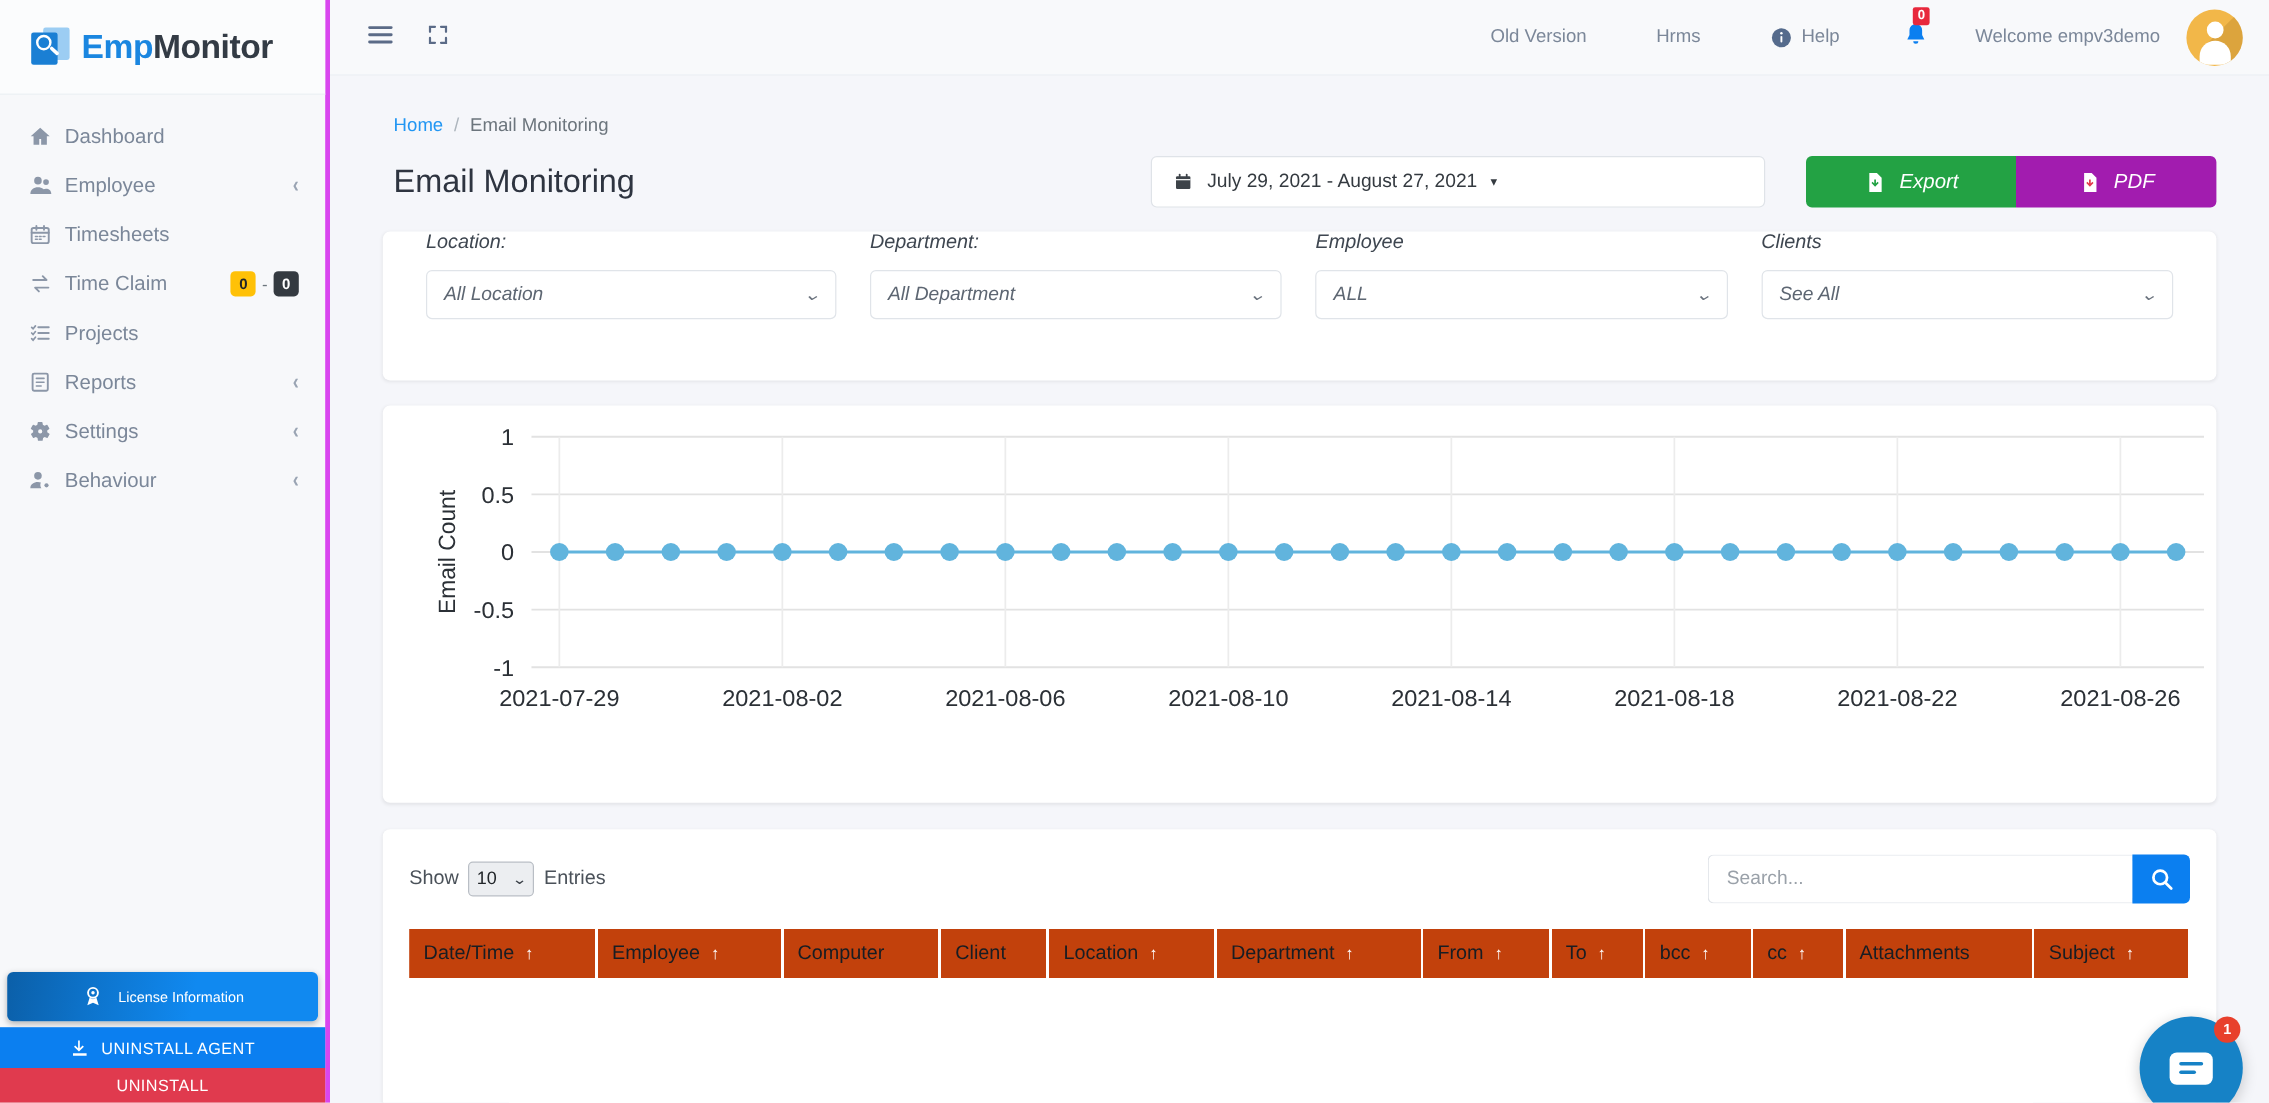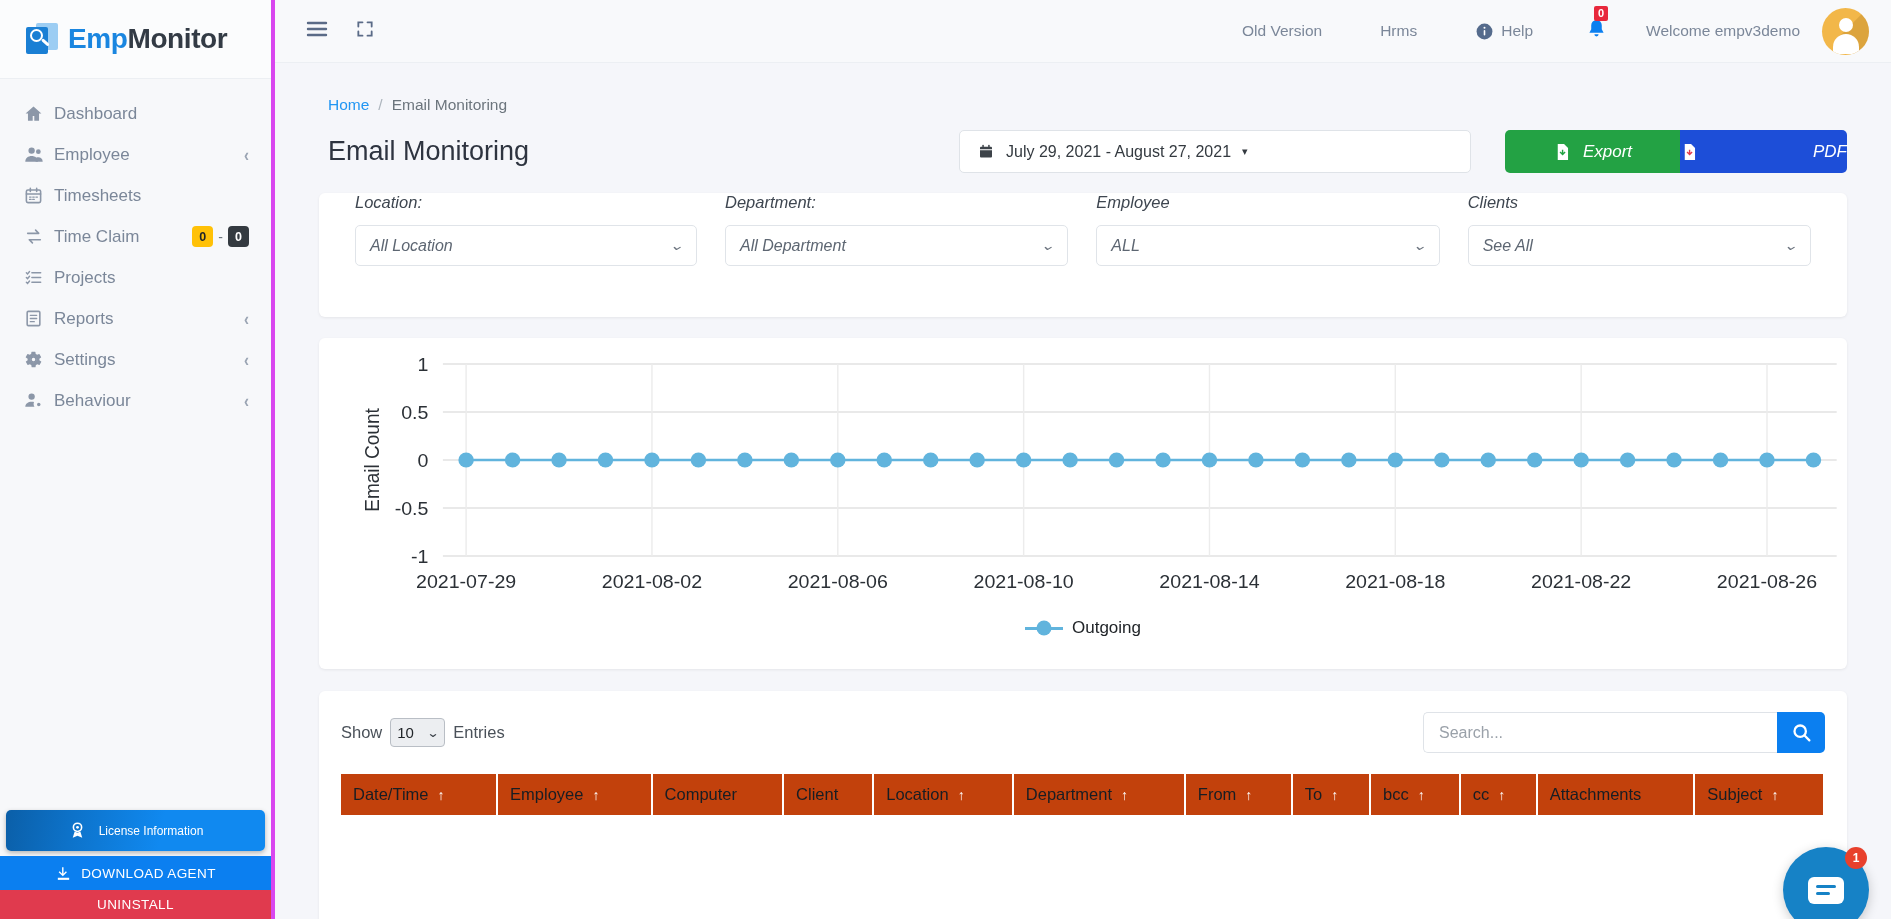--- a/index.html
+++ b/index.html
@@ -167,21 +167,21 @@
   }
   .daterange .cal { margin-right: 12px; display: flex; }
   .daterange .dr-caret { margin-left: 11px; font-size: 11px; color: #343a40; }
 
   .btn-grp { display: flex; }
   .btn-export, .btn-pdf {
     height: 43px; display: flex; align-items: center; justify-content: center;
     color: #fff; font-size: 17px; cursor: pointer; font-style: italic;
   }
   .btn-export { width: 175px; background: #23a244; border-radius: 5px 0 0 5px; }
-  .btn-pdf { width: 167px; background: #1d4ed8; border-radius: 0 5px 5px 0; justify-content: space-between; }
+  .btn-pdf { width: 167px; background: #a21caf; border-radius: 0 5px 5px 0; }
   .btn-export svg, .btn-pdf svg { margin-right: 11px; }
 
   .card {
     background: #fff; border-radius: 6px;
     box-shadow: 0 1px 3px rgba(0,0,0,.07);
   }
 
   
   #filters {
     margin-top: 20px; height: 124px;
@@ -394,21 +394,21 @@
           <circle cx="12" cy="8" r="1.8"></circle>
           <path d="M8.4 13.2L6 21l6-2.4L18 21l-2.4-7.8-3.6 1.6z"></path>
         </svg>
       <span>License Information</span>
     </div>
     <div class="btn-download">
       <svg width="17" height="17" viewBox="0 0 24 24" fill="#ffffff">
           <path d="M12 3v9.2l3.4-3.4 1.4 1.4L11 16 5.2 10.2l1.4-1.4L10 12.2V3z"></path>
           <path d="M4 18h16v3H4z"></path>
         </svg>
-      <span>DOWNLOAD AGENT</span>
+      <span>UNINSTALL AGENT</span>
     </div>
     <div class="btn-uninstall">
       <span>UNINSTALL</span>
     </div>
   </div>
 </div>
 
 <div id="topbar">
   <span class="tb-icon">
     <svg width="24" height="20" viewBox="0 0 24 20" fill="none" stroke="#5b6b87" stroke-width="2.4" stroke-linecap="round">
@@ -582,26 +582,20 @@
         <circle cx="1087.5" cy="122" r="7.5" fill="#61b4dd"></circle>
         <circle cx="1132.5" cy="122" r="7.5" fill="#61b4dd"></circle>
         <circle cx="1177.5" cy="122" r="7.5" fill="#61b4dd"></circle>
         <circle cx="1222.5" cy="122" r="7.5" fill="#61b4dd"></circle>
         <circle cx="1267.5" cy="122" r="7.5" fill="#61b4dd"></circle>
         <circle cx="1312.5" cy="122" r="7.5" fill="#61b4dd"></circle>
         <circle cx="1357.5" cy="122" r="7.5" fill="#61b4dd"></circle>
         <circle cx="1402.5" cy="122" r="7.5" fill="#61b4dd"></circle>
         <circle cx="1447.5" cy="122" r="7.5" fill="#61b4dd"></circle>
       </svg>
-    <div id="chart-legend">
-      <span class="lg-line">
-          <span class="lg-dot"></span>
-        </span>
-      <span class="lg-text">Outgoing</span>
-    </div>
   </div>
 
   <div id="table-card" class="card">
     <div id="table-controls">
       <div class="show-entries">
         <span>Show</span>
         <span class="entries-sel">
           <span>10</span>
           <span class="es-caret">⌄</span>
         </span>

